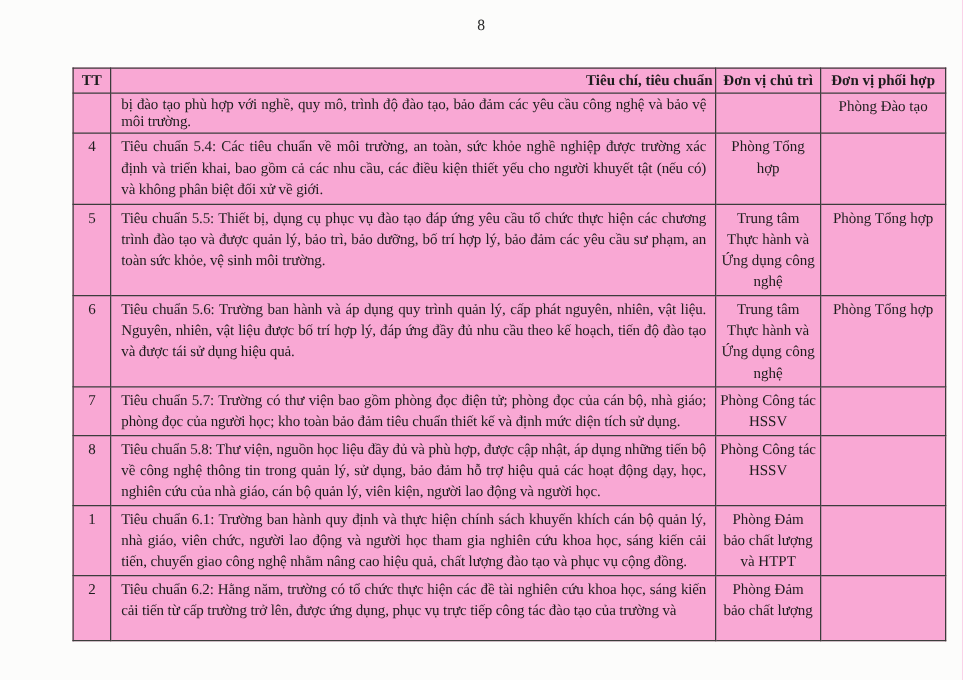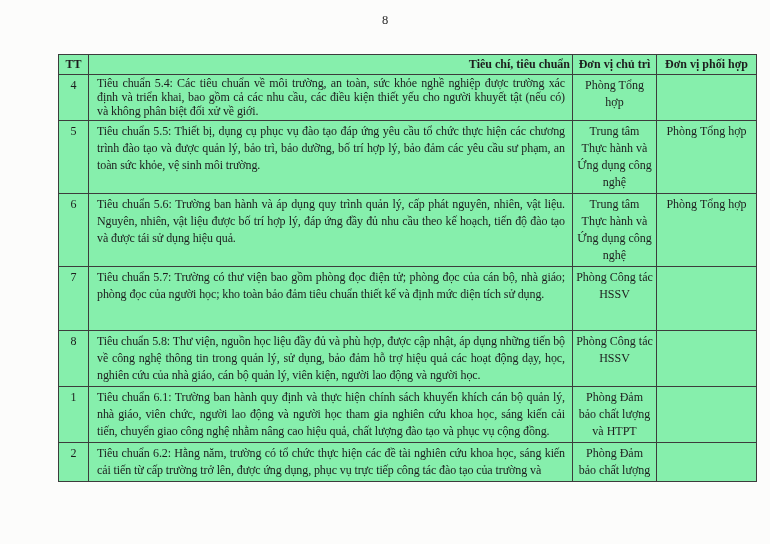--- a/index.html
+++ b/index.html
@@ -24,21 +24,21 @@
     font-size: 12.5px;
     color: #2a2a2a;
   }
   table.criteria {
     position: absolute;
     left: 58px;
     top: 54px;
     width: 698px;
     border-collapse: collapse;
     table-layout: fixed;
-    background: #86efac;
+    background: #f9a8d4;
   }
   table.criteria col.w-tt   { width: 30px; }
   table.criteria col.w-text { width: 484px; }
   table.criteria col.w-lead { width: 84px; }
   table.criteria col.w-coop { width: 100px; }
 
   table.criteria th, table.criteria td {
     border: 1px solid #3c3c3c;
     vertical-align: top;
     font-size: 12px;
@@ -104,20 +104,26 @@
   <thead>
     <tr>
       <th class="c-tt">TT</th>
       <th class="c-text">Tiêu chí, tiêu chuẩn</th>
       <th class="c-lead">Đơn vị chủ trì</th>
       <th class="c-coop">Đơn vị phối hợp</th>
     </tr>
   </thead>
   <tbody>
       <tr>
+        <td class="c-tt"></td>
+        <td class="c-text">bị đào tạo phù hợp với nghề, quy mô, trình độ đào tạo, bảo đảm các yêu cầu công nghệ và bảo vệ môi trường.</td>
+        <td class="c-lead"></td>
+        <td class="c-coop">Phòng Đào tạo</td>
+      </tr>
+      <tr>
         <td class="c-tt">4</td>
         <td class="c-text">Tiêu chuẩn 5.4: Các tiêu chuẩn về môi trường, an toàn, sức khỏe nghề nghiệp được trường xác định và triển khai, bao gồm cả các nhu cầu, các điều kiện thiết yếu cho người khuyết tật (nếu có) và không phân biệt đối xử về giới.</td>
         <td class="c-lead">Phòng Tổng hợp</td>
         <td class="c-coop"></td>
       </tr>
       <tr>
         <td class="c-tt">5</td>
         <td class="c-text">Tiêu chuẩn 5.5: Thiết bị, dụng cụ phục vụ đào tạo đáp ứng yêu cầu tổ chức thực hiện các chương trình đào tạo và được quản lý, bảo trì, bảo dưỡng, bố trí hợp lý, bảo đảm các yêu cầu sư phạm, an toàn sức khỏe, vệ sinh môi trường.</td>
         <td class="c-lead">Trung tâm Thực hành và Ứng dụng công nghệ</td>
         <td class="c-coop">Phòng Tổng hợp</td>

